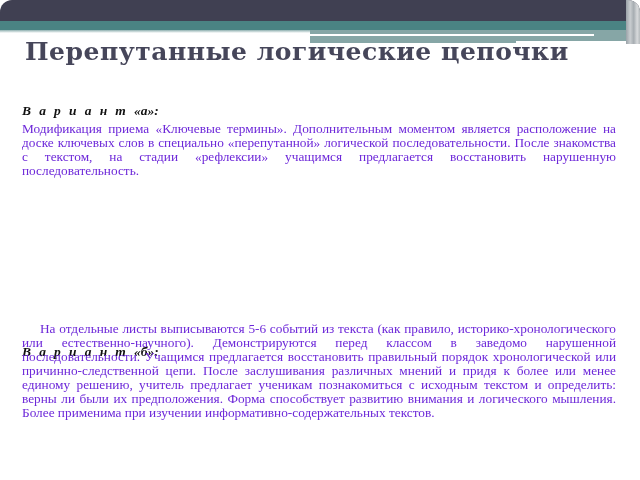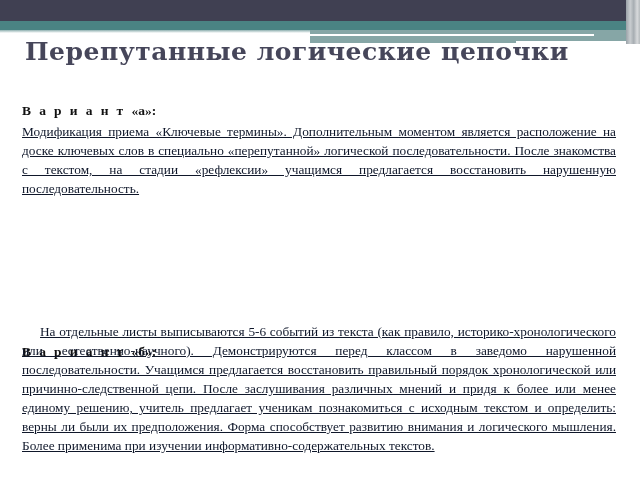--- a/index.html
+++ b/index.html
@@ -9,20 +9,21 @@
       height: 480px;
       overflow: hidden;
       background: #ffffff;
     }
     .slide {
       position: relative;
       width: 640px;
       height: 480px;
       background: #ffffff;
       overflow: hidden;
+      border-radius: 12px;
     }
     
     .hdr-dark {
       position: absolute;
       left: 0; top: 0;
       width: 640px; height: 21px;
       background: #404052;
     }
     .hdr-teal {
       position: absolute;
@@ -72,40 +73,40 @@
       color: #46465a;
       letter-spacing: 0.5px;
       margin: 0;
     }
     
     .variant-label {
       position: absolute;
       left: 22px;
       font-family: "Liberation Serif", serif;
       font-weight: bold;
+      font-style: italic;
       font-size: 13.5px;
       color: #111111;
       letter-spacing: 2.4px;
       white-space: nowrap;
       margin: 0;
     }
     .variant-label .quote {
       letter-spacing: 0;
     }
     .para {
       position: absolute;
       left: 22px;
       width: 594px;
       font-family: "Liberation Serif", serif;
       font-size: 13.3px;
-      line-height: 19px;
-      color: #0f172a;
+      line-height: 14px;
+      color: #6d28d9;
       text-align: justify;
       margin: 0;
-      text-decoration: underline;
     }
     .para.indent {
       text-indent: 18px;
     }
   </style>
 </head>
 <body>
 
 <div class="slide">
   <div class="hdr-dark"></div>

